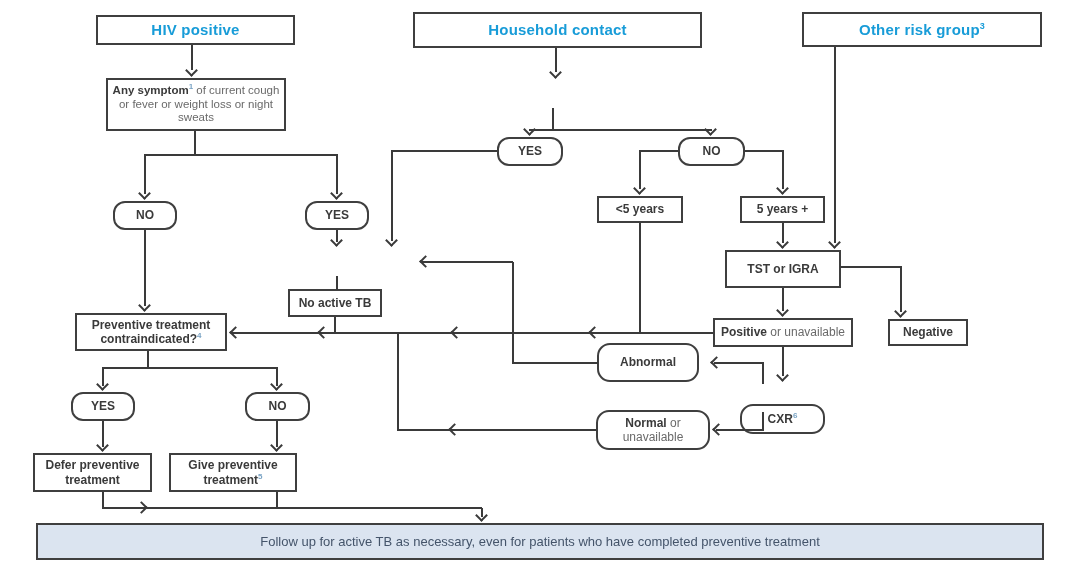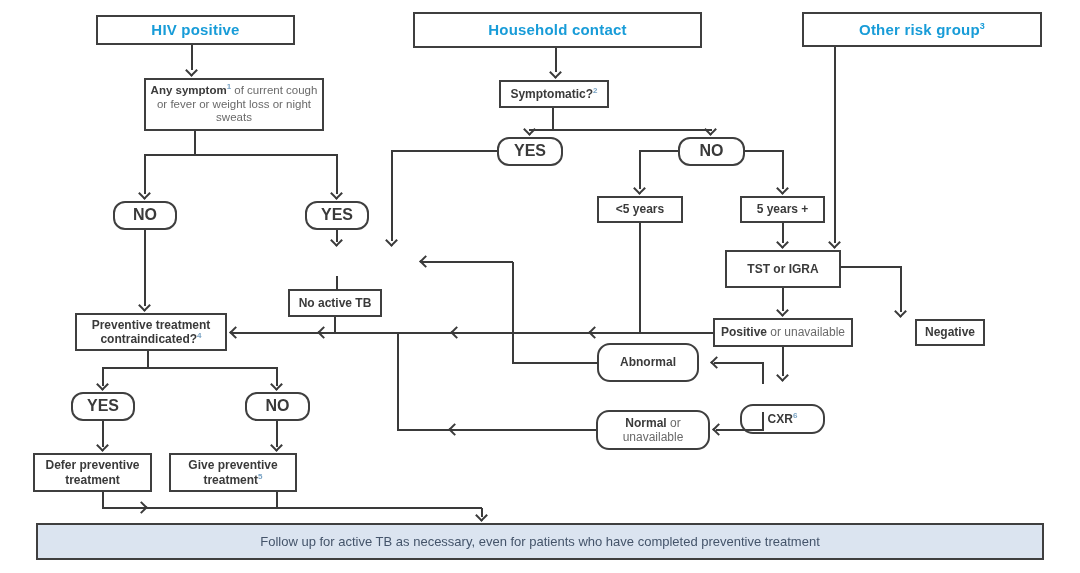--- a/index.html
+++ b/index.html
@@ -7,21 +7,21 @@
     position:relative;width:1080px;height:573px;background:#ffffff;
     font-family:"Liberation Sans", sans-serif;overflow:hidden;
   }
   .box{
     position:absolute;background:#fff;border:2px solid #3f3f3f;box-sizing:border-box;
     display:flex;align-items:center;justify-content:center;text-align:center;
     font-size:12px;font-weight:bold;color:#3a3a3a;line-height:1.18;padding:1px 4px;
   }
   .round{border-radius:13px;}
   .hdr{font-size:15px;color:#189cd8;letter-spacing:.2px;}
-  .pill{font-size:16px;border-radius:12px;}
+  .pill{font-size:12px;border-radius:12px;}
   .lite{font-weight:normal;color:#6a6a6a;}
   sup{font-size:8px;line-height:0;color:#79a3c4;font-weight:bold;}
   .hdr sup{color:#189cd8;font-size:9px;}
   .h,.v{position:absolute;background:#3a3a3a;}
   .h{height:2px;}
   .v{width:2px;}
   .chev{position:absolute;width:9px;height:9px;box-sizing:border-box;
         border:0 solid #3a3a3a;border-left-width:2px;border-bottom-width:2px;}
   .down{transform:rotate(-45deg);}
   .left{transform:rotate(45deg);}
@@ -41,42 +41,39 @@
   <div class="box hdr" style="left:96px;top:15px;width:199px;height:30px;">
     <span>HIV positive</span>
   </div>
   <div class="box hdr" style="left:413px;top:12px;width:289px;height:36px;">
     <span>Household contact</span>
   </div>
   <div class="box hdr" style="left:802px;top:12px;width:240px;height:35px;">
     <span><span>Other risk group</span><sup>3</sup></span>
   </div>
 
-  <div class="box small" style="left:106px;top:78px;width:180px;height:53px;margin-left:38px;">
+  <div class="box small" style="left:106px;top:78px;width:180px;height:53px;">
     <span><b>Any symptom</b><sup>1</sup><span class="lite"> of current cough or fever or weight loss or night sweats</span></span>
-  </div>
-  <div class="box" style="left:499px;top:80px;width:110px;height:28px;">
-    <span><b>Symptomatic?</b><sup>2</sup></span>
   </div>
   <div class="box" style="left:597px;top:196px;width:86px;height:27px;">
     <span>&lt;5 years</span>
   </div>
   <div class="box" style="left:740px;top:196px;width:85px;height:27px;">
     <span>5 years +</span>
   </div>
   <div class="box" style="left:725px;top:250px;width:116px;height:38px;">
     <span>TST or IGRA</span>
   </div>
   <div class="box" style="left:713px;top:318px;width:140px;height:29px;">
     <span><b>Positive</b><span class="lite"> or unavailable</span></span>
   </div>
   <div class="box" style="left:288px;top:289px;width:94px;height:28px;">
     <span>No active TB</span>
   </div>
-  <div class="box" style="left:915px;top:319px;width:70px;height:27px;">
+  <div class="box" style="left:888px;top:319px;width:80px;height:27px;">
     <span>Negative</span>
   </div>
   <div class="box" style="left:75px;top:313px;width:152px;height:38px;">
     <span><b>Preventive treatment contraindicated?</b><sup>4</sup></span>
   </div>
   <div class="box" style="left:33px;top:453px;width:119px;height:39px;">
     <span>Defer preventive treatment</span>
   </div>
   <div class="box" style="left:169px;top:453px;width:128px;height:39px;">
     <span><b>Give preventive treatment</b><sup>5</sup></span>

